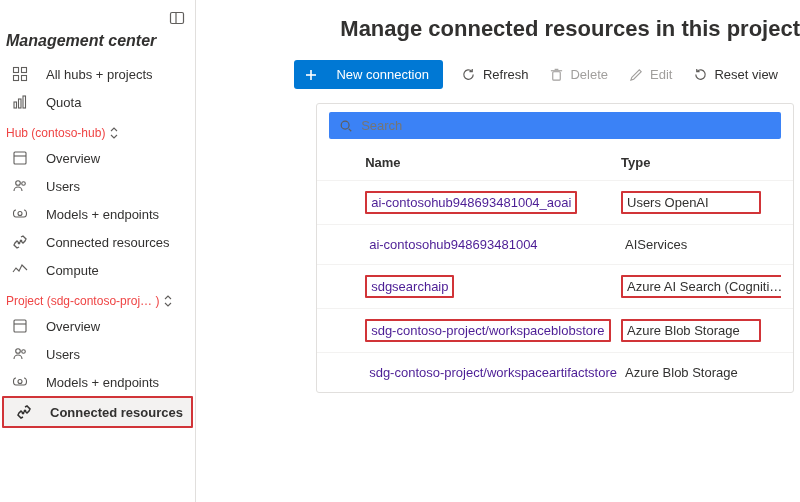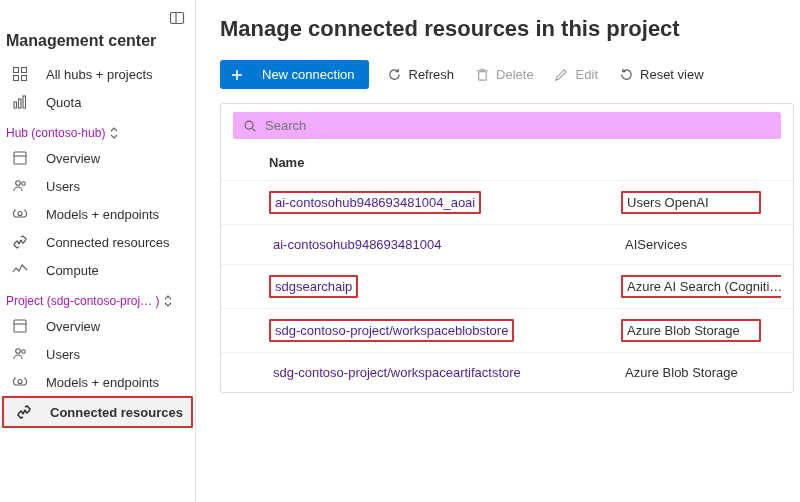--- a/index.html
+++ b/index.html
@@ -24,20 +24,21 @@
   .sidebar-top {
     display: flex;
     align-items: center;
     justify-content: flex-end;
     padding: 4px 10px 2px 10px;
   }
   .mc-title {
     font-size: 16px;
     font-weight: 600;
     padding: 4px 6px 10px 6px;
+    font-style: italic;
   }
   .nav-item {
     display: flex;
     align-items: center;
     gap: 18px;
     padding: 6px 8px 6px 12px;
     cursor: pointer;
     font-size: 13px;
     color: #323130;
   }
@@ -48,37 +49,38 @@
     align-items: center;
     justify-content: center;
     color: #605e5c;
   }
   .nav-group-header {
     display: flex;
     align-items: center;
     gap: 4px;
     padding: 10px 8px 4px 6px;
     font-size: 12px;
-    color: #a21caf;
+    color: #ef4444;
   }
   .nav-selected {
     background: #f3f2f1;
     font-weight: 600;
   }
   .red-box {
     border: 2px solid #d13438;
     border-radius: 1px;
   }
   
   .main {
     flex: 1;
     padding: 16px 0 0 24px;
     display: flex;
     flex-direction: column;
     min-width: 0;
+    align-items: flex-end;
   }
   .page-title {
     font-size: 22px;
     font-weight: 600;
     margin-bottom: 18px;
   }
   .toolbar {
     display: flex;
     align-items: center;
     gap: 16px;
@@ -113,21 +115,21 @@
   .card {
     border: 1px solid #e1dfdd;
     border-radius: 3px;
     margin-right: 6px;
     overflow: hidden;
   }
   .search-row {
     display: flex;
     align-items: center;
     gap: 8px;
-    background: #f0abfc;
+    background: #3b82f6;
     margin: 8px 12px 6px 12px;
     padding: 6px 10px;
     border-radius: 2px;
     color: #605e5c;
   }
   .search-row input {
     border: none;
     background: transparent;
     outline: none;
     font-size: 13px;
@@ -356,20 +358,21 @@
             <line x1="11" y1="11" x2="14" y2="14"></line>
           </svg>
         </span>
       <input type="text" placeholder="Search" style="">
     </div>
 
     <div class="table">
       <div class="thead">
         <div class="col-check"></div>
         <div class="col-name">Name</div>
+        <div class="col-type">Type</div>
       </div>
 
       <div class="trow">
         <div class="col-check"></div>
         <div class="col-name"><span class="cell-inner link red-box">ai-contosohub948693481004_aoai</span></div>
         <div class="col-type"><span class="cell-inner red-box" style="display:inline-block;min-width:140px;">Users OpenAI</span></div>
       </div>
 
       <div class="trow">
         <div class="col-check"></div>

